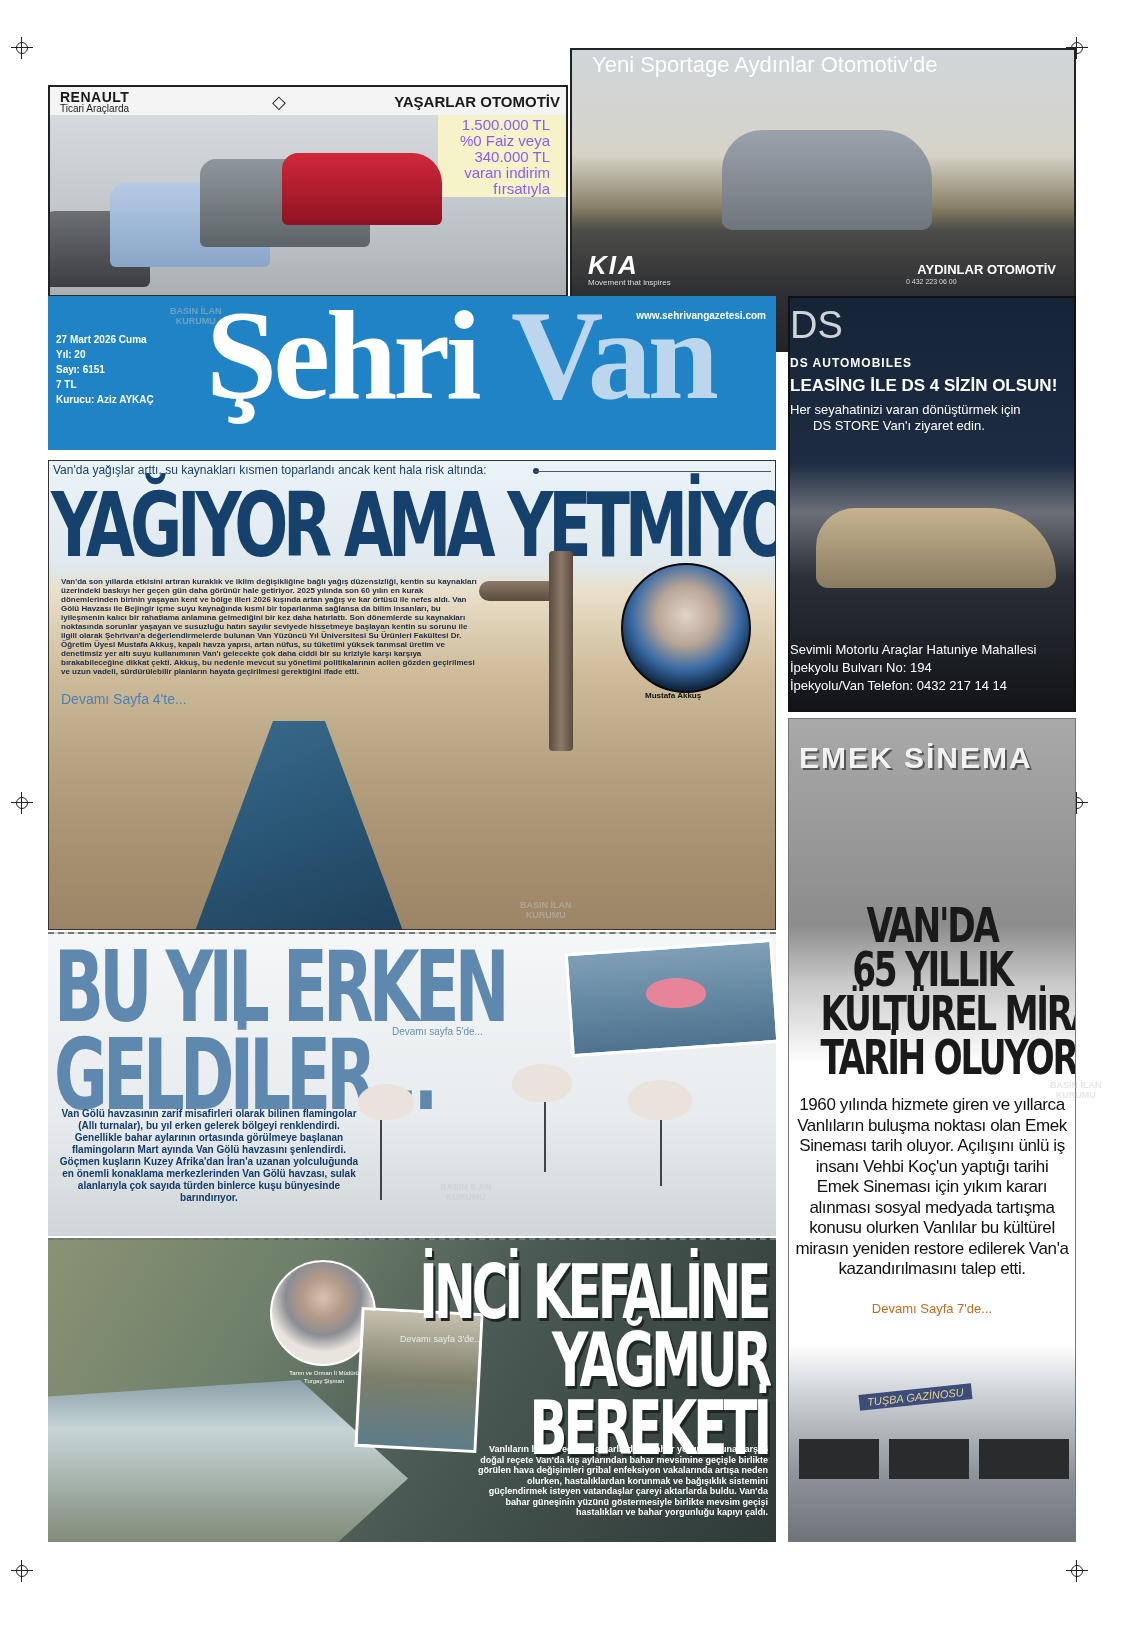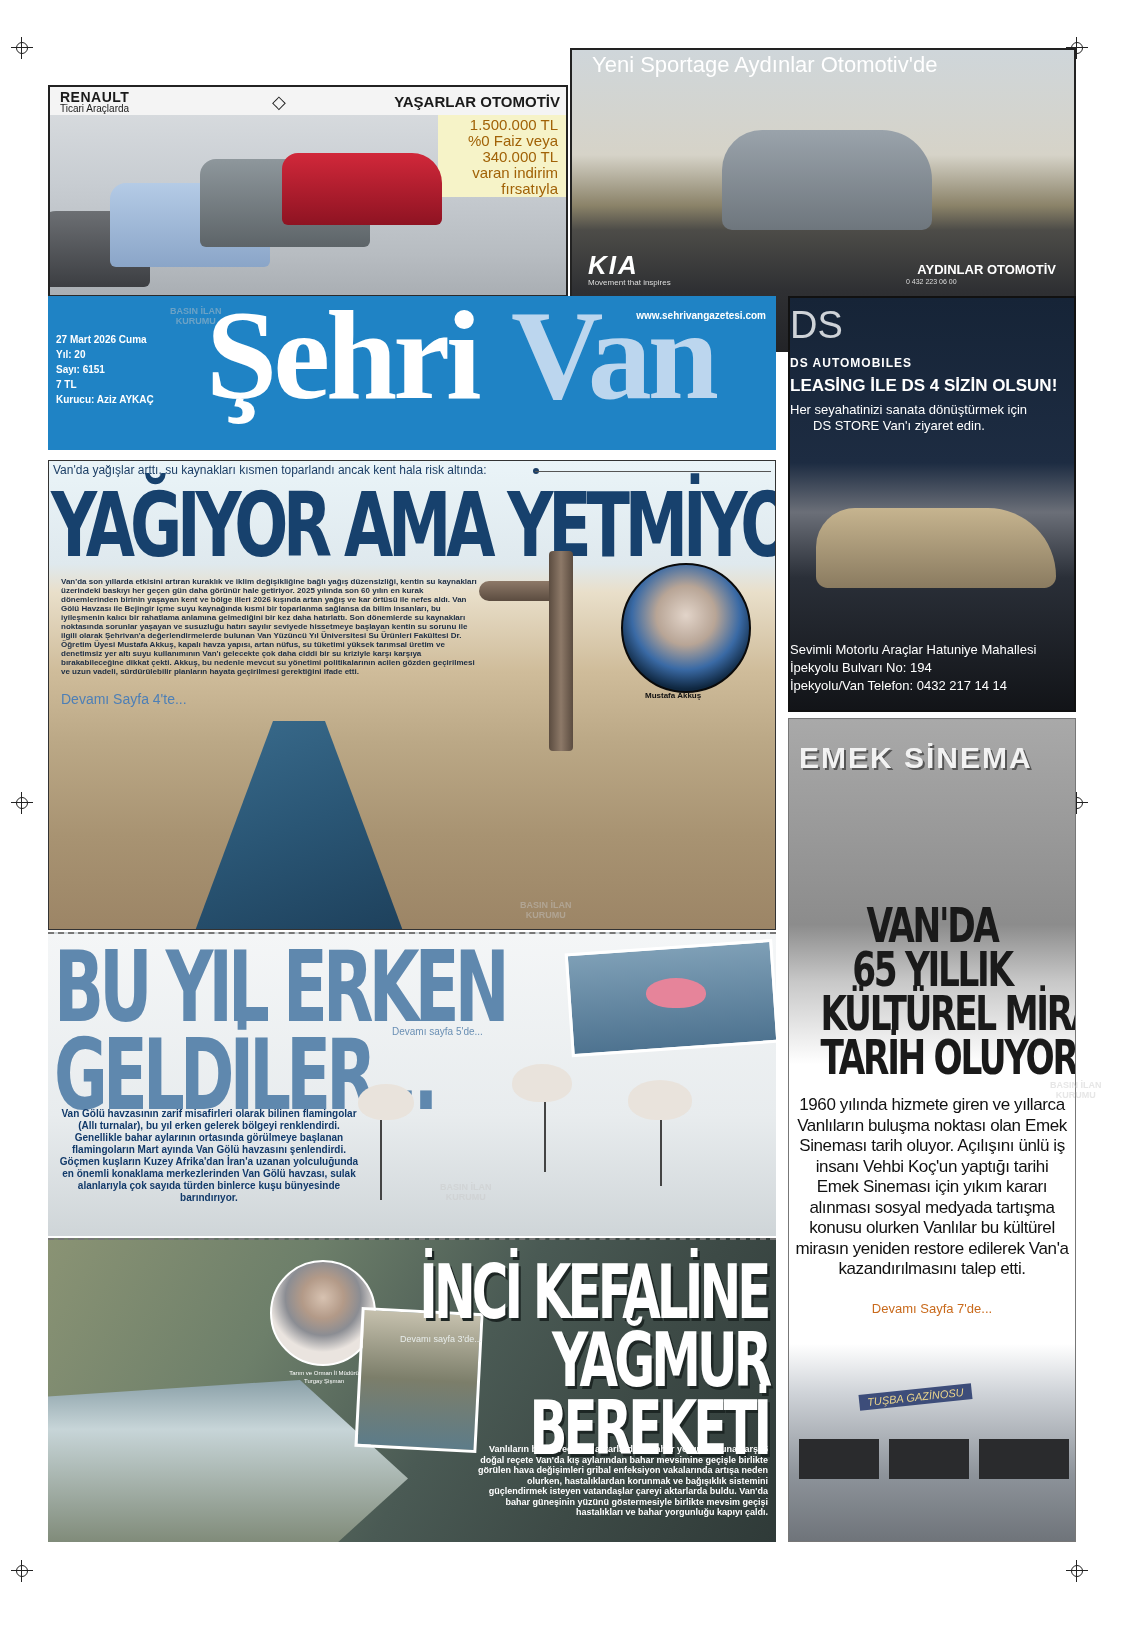--- a/index.html
+++ b/index.html
@@ -13,21 +13,21 @@
 
   .abs { position: absolute; }
 
   
   .ad-renault { left: 48px; top: 48px; width: 520px; height: 244px; border: 2px solid #222; background: linear-gradient(180deg, #dcdfe2 0%, #c8cdd2 40%, #b7bcc1 70%, #9ea3a8 100%); overflow: hidden; margin-top: 37px; }
   .ad-renault .topbar { position: absolute; left: 0; top: 0; right: 0; height: 28px; background: #f4f4f4; }
   .ad-renault .brand { position: absolute; left: 10px; top: 2px; font-weight: 700; font-size: 14px; letter-spacing: .5px; }
   .ad-renault .brand-sub { position: absolute; left: 10px; top: 16px; font-size: 10px; }
   .ad-renault .logo { position: absolute; left: 222px; top: 4px; font-size: 18px; }
   .ad-renault .dealer { position: absolute; right: 6px; top: 6px; font-weight: 700; font-size: 15px; }
-  .ad-renault .promo { position: absolute; right: 0; top: 28px; width: 128px; height: 82px; background: #f6f3c8; text-align: right; padding: 2px 8px; font-size: 15px; line-height: 16px; color: #a16207; }
+  .ad-renault .promo { position: absolute; right: 0; top: 28px; width: 128px; height: 82px; background: #f6f3c8; text-align: right; padding: 2px 16px; font-size: 15px; line-height: 16px; color: #8b5cf6; }
   .van { position: absolute; border-radius: 16px 30px 6px 6px; }
   .ad-renault .footer { position: absolute; left: 0; right: 0; bottom: 0; height: 32px; background: #2a2a2a; color: #eee; font-style: italic; font-size: 12px; text-align: center; }
   .ad-renault .footer .phone { position: absolute; left: 180px; right: 0; top: 2px; text-align: center; }
   .ad-renault .footer .addr { position: absolute; left: 120px; right: 0; top: 16px; text-align: center; }
   .ad-renault .footer .mais { position: absolute; left: 8px; top: 4px; font-family: "Liberation Serif", serif; font-size: 18px; font-style: normal; color: #fff; }
 
   .ad-kia { left: 570px; top: 48px; width: 506px; height: 304px; border: 2px solid #222; overflow: hidden;
     background: linear-gradient(180deg, #cfd6da 0%, #d6d3c8 35%, #8a8268 52%, #4d4c48 60%, #2f3033 80%, #232428 100%); }
   .ad-kia .headline { position: absolute; left: 20px; top: 2px; font-size: 22px; color: #fff; }
   .ad-kia .logo { position: absolute; left: 16px; top: 200px; font-size: 26px; font-weight: 900; color: #fff; letter-spacing: 2px; font-style: italic; }
@@ -168,21 +168,21 @@
   </div>
   <div class="title1">Şehri</div>
   <div class="title2">Van</div>
   <div class="url">www.sehrivangazetesi.com</div>
 </div>
 
 <div class="abs ad-ds">
   <div class="logo">DS</div>
   <div class="brand">DS AUTOMOBILES</div>
   <div class="headline">LEASİNG İLE DS 4 SİZİN OLSUN!</div>
-  <div class="sub1">Her seyahatinizi sanata dönüştürmek için</div>
+  <div class="sub1">Her seyahatinizi varan dönüştürmek için</div>
   <div class="sub2">DS STORE Van'ı ziyaret edin.</div>
   <div class="car"></div>
   <div class="addr" style="top:344px">Sevimli Motorlu Araçlar Hatuniye Mahallesi</div>
   <div class="addr" style="top:362px">İpekyolu Bulvarı No: 194</div>
   <div class="addr" style="top:380px">İpekyolu/Van  Telefon: 0432 217 14 14</div>
 </div>
 
 <div class="abs story1">
   <div class="kicker">Van'da yağışlar arttı, su kaynakları kısmen toparlandı ancak kent hala risk altında:</div>
   <div class="kicker-dot"></div>

